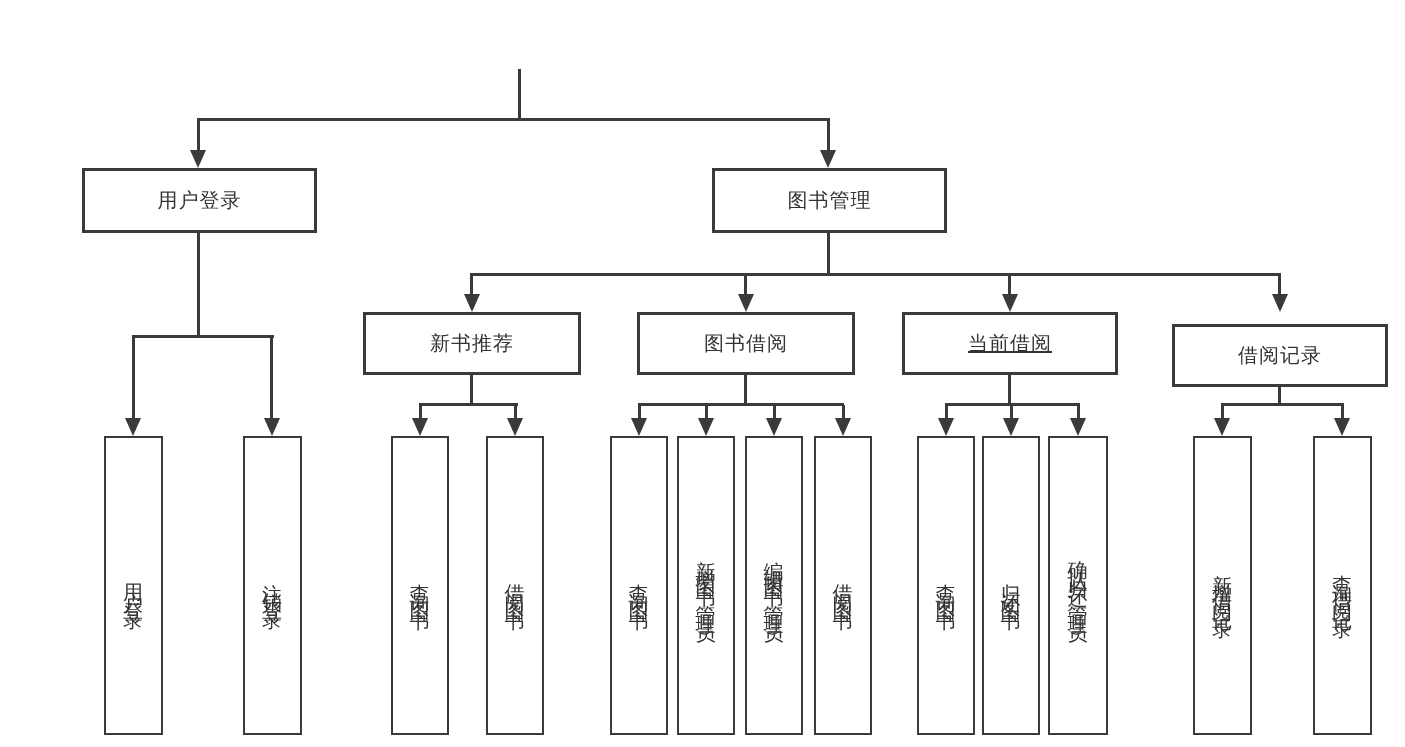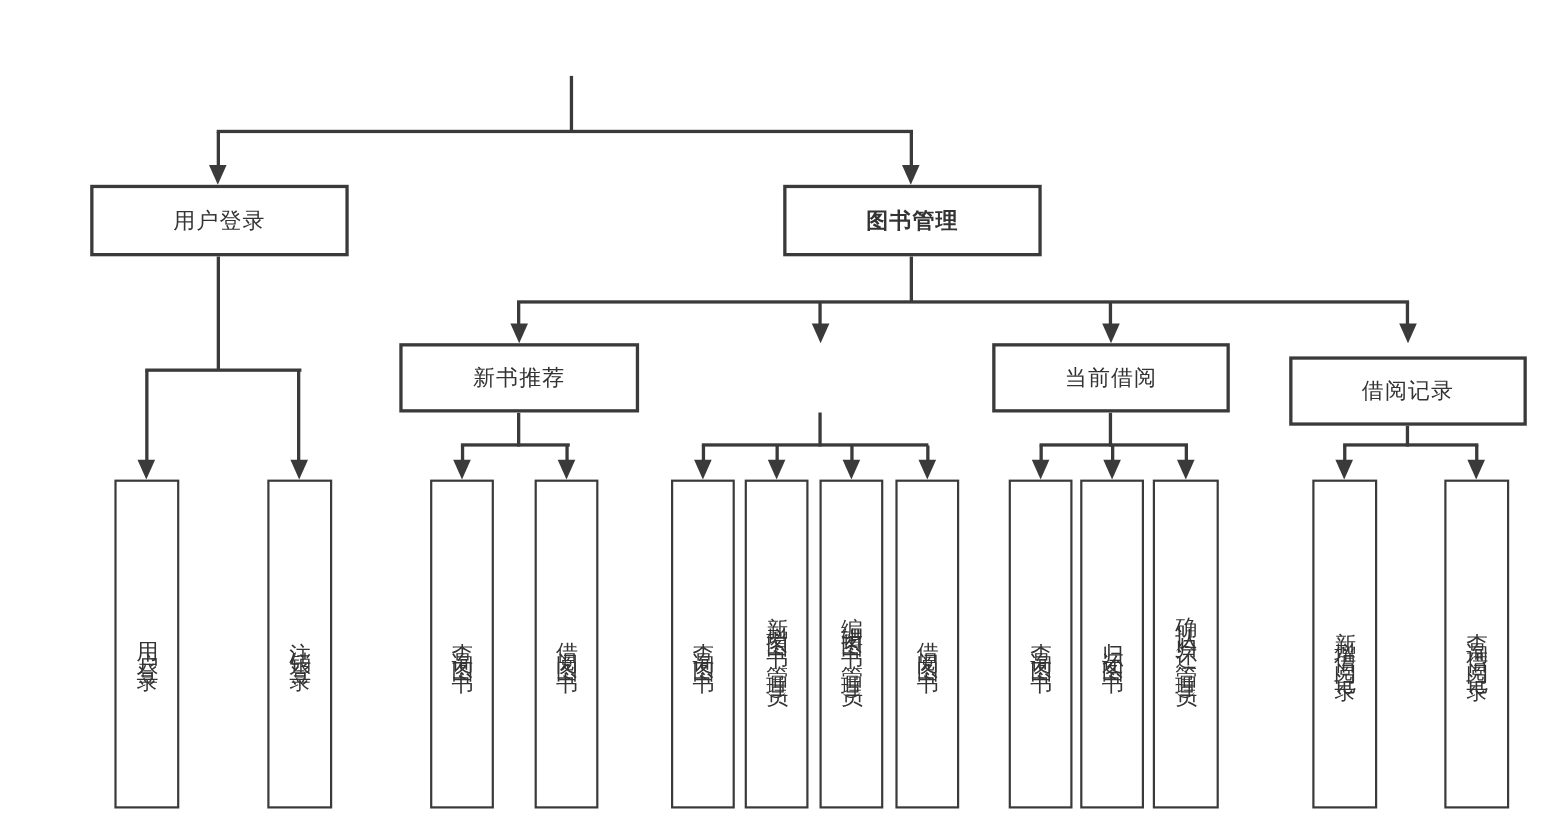--- a/index.html
+++ b/index.html
@@ -75,21 +75,21 @@
   <div class="vline" style="left:518px; top:69px; height:50px;"></div>
   <div class="hline" style="left:197px; top:118px; width:633px;"></div>
   <div class="vline" style="left:197px; top:120px; height:31px;"></div>
   <div class="vline" style="left:827px; top:120px; height:31px;"></div>
   <div class="arrow" style="left:190px; top:150px;"></div>
   <div class="arrow" style="left:820px; top:150px;"></div>
 
   <div class="box" style="left:82px; top:168px; width:235px; height:65px;">
     <span>用户登录</span>
   </div>
-  <div class="box" style="left:712px; top:168px; width:235px; height:65px;font-weight:bold;">
+  <div class="box" style="left:712px; top:168px; width:235px; height:65px;">
     <span>图书管理</span>
   </div>
 
   <div class="vline" style="left:197px; top:233px; height:104px;"></div>
   <div class="hline" style="left:132px; top:335px; width:142px;"></div>
   <div class="vline" style="left:132px; top:337px; height:82px;"></div>
   <div class="vline" style="left:270px; top:337px; height:82px;"></div>
   <div class="arrow" style="left:125px; top:418px;"></div>
   <div class="arrow" style="left:264px; top:418px;"></div>
 
@@ -100,21 +100,24 @@
   <div class="vline" style="left:1008px; top:275px; height:20px;"></div>
   <div class="vline" style="left:1278px; top:275px; height:20px;"></div>
   <div class="arrow" style="left:464px; top:294px;"></div>
   <div class="arrow" style="left:738px; top:294px;"></div>
   <div class="arrow" style="left:1002px; top:294px;"></div>
   <div class="arrow" style="left:1272px; top:294px;"></div>
 
   <div class="box" style="left:363px; top:312px; width:218px; height:63px;">
     <span>新书推荐</span>
   </div>
-  <div class="box" style="left:902px; top:312px; width:216px; height:63px;">
+  <div class="box" style="left:637px; top:312px; width:218px; height:63px;">
+    <span>图书借阅</span>
+  </div>
+  <div class="box" style="left:902px; top:312px; width:216px; height:63px;text-decoration:underline;">
     <span>当前借阅</span>
   </div>
   <div class="box" style="left:1172px; top:324px; width:216px; height:63px;">
     <span>借阅记录</span>
   </div>
 
   <div class="vline" style="left:470px; top:375px; height:31px;"></div>
   <div class="hline" style="left:419px; top:403px; width:99px;"></div>
   <div class="vline" style="left:419px; top:405px; height:14px;"></div>
   <div class="vline" style="left:514px; top:405px; height:14px;"></div>

